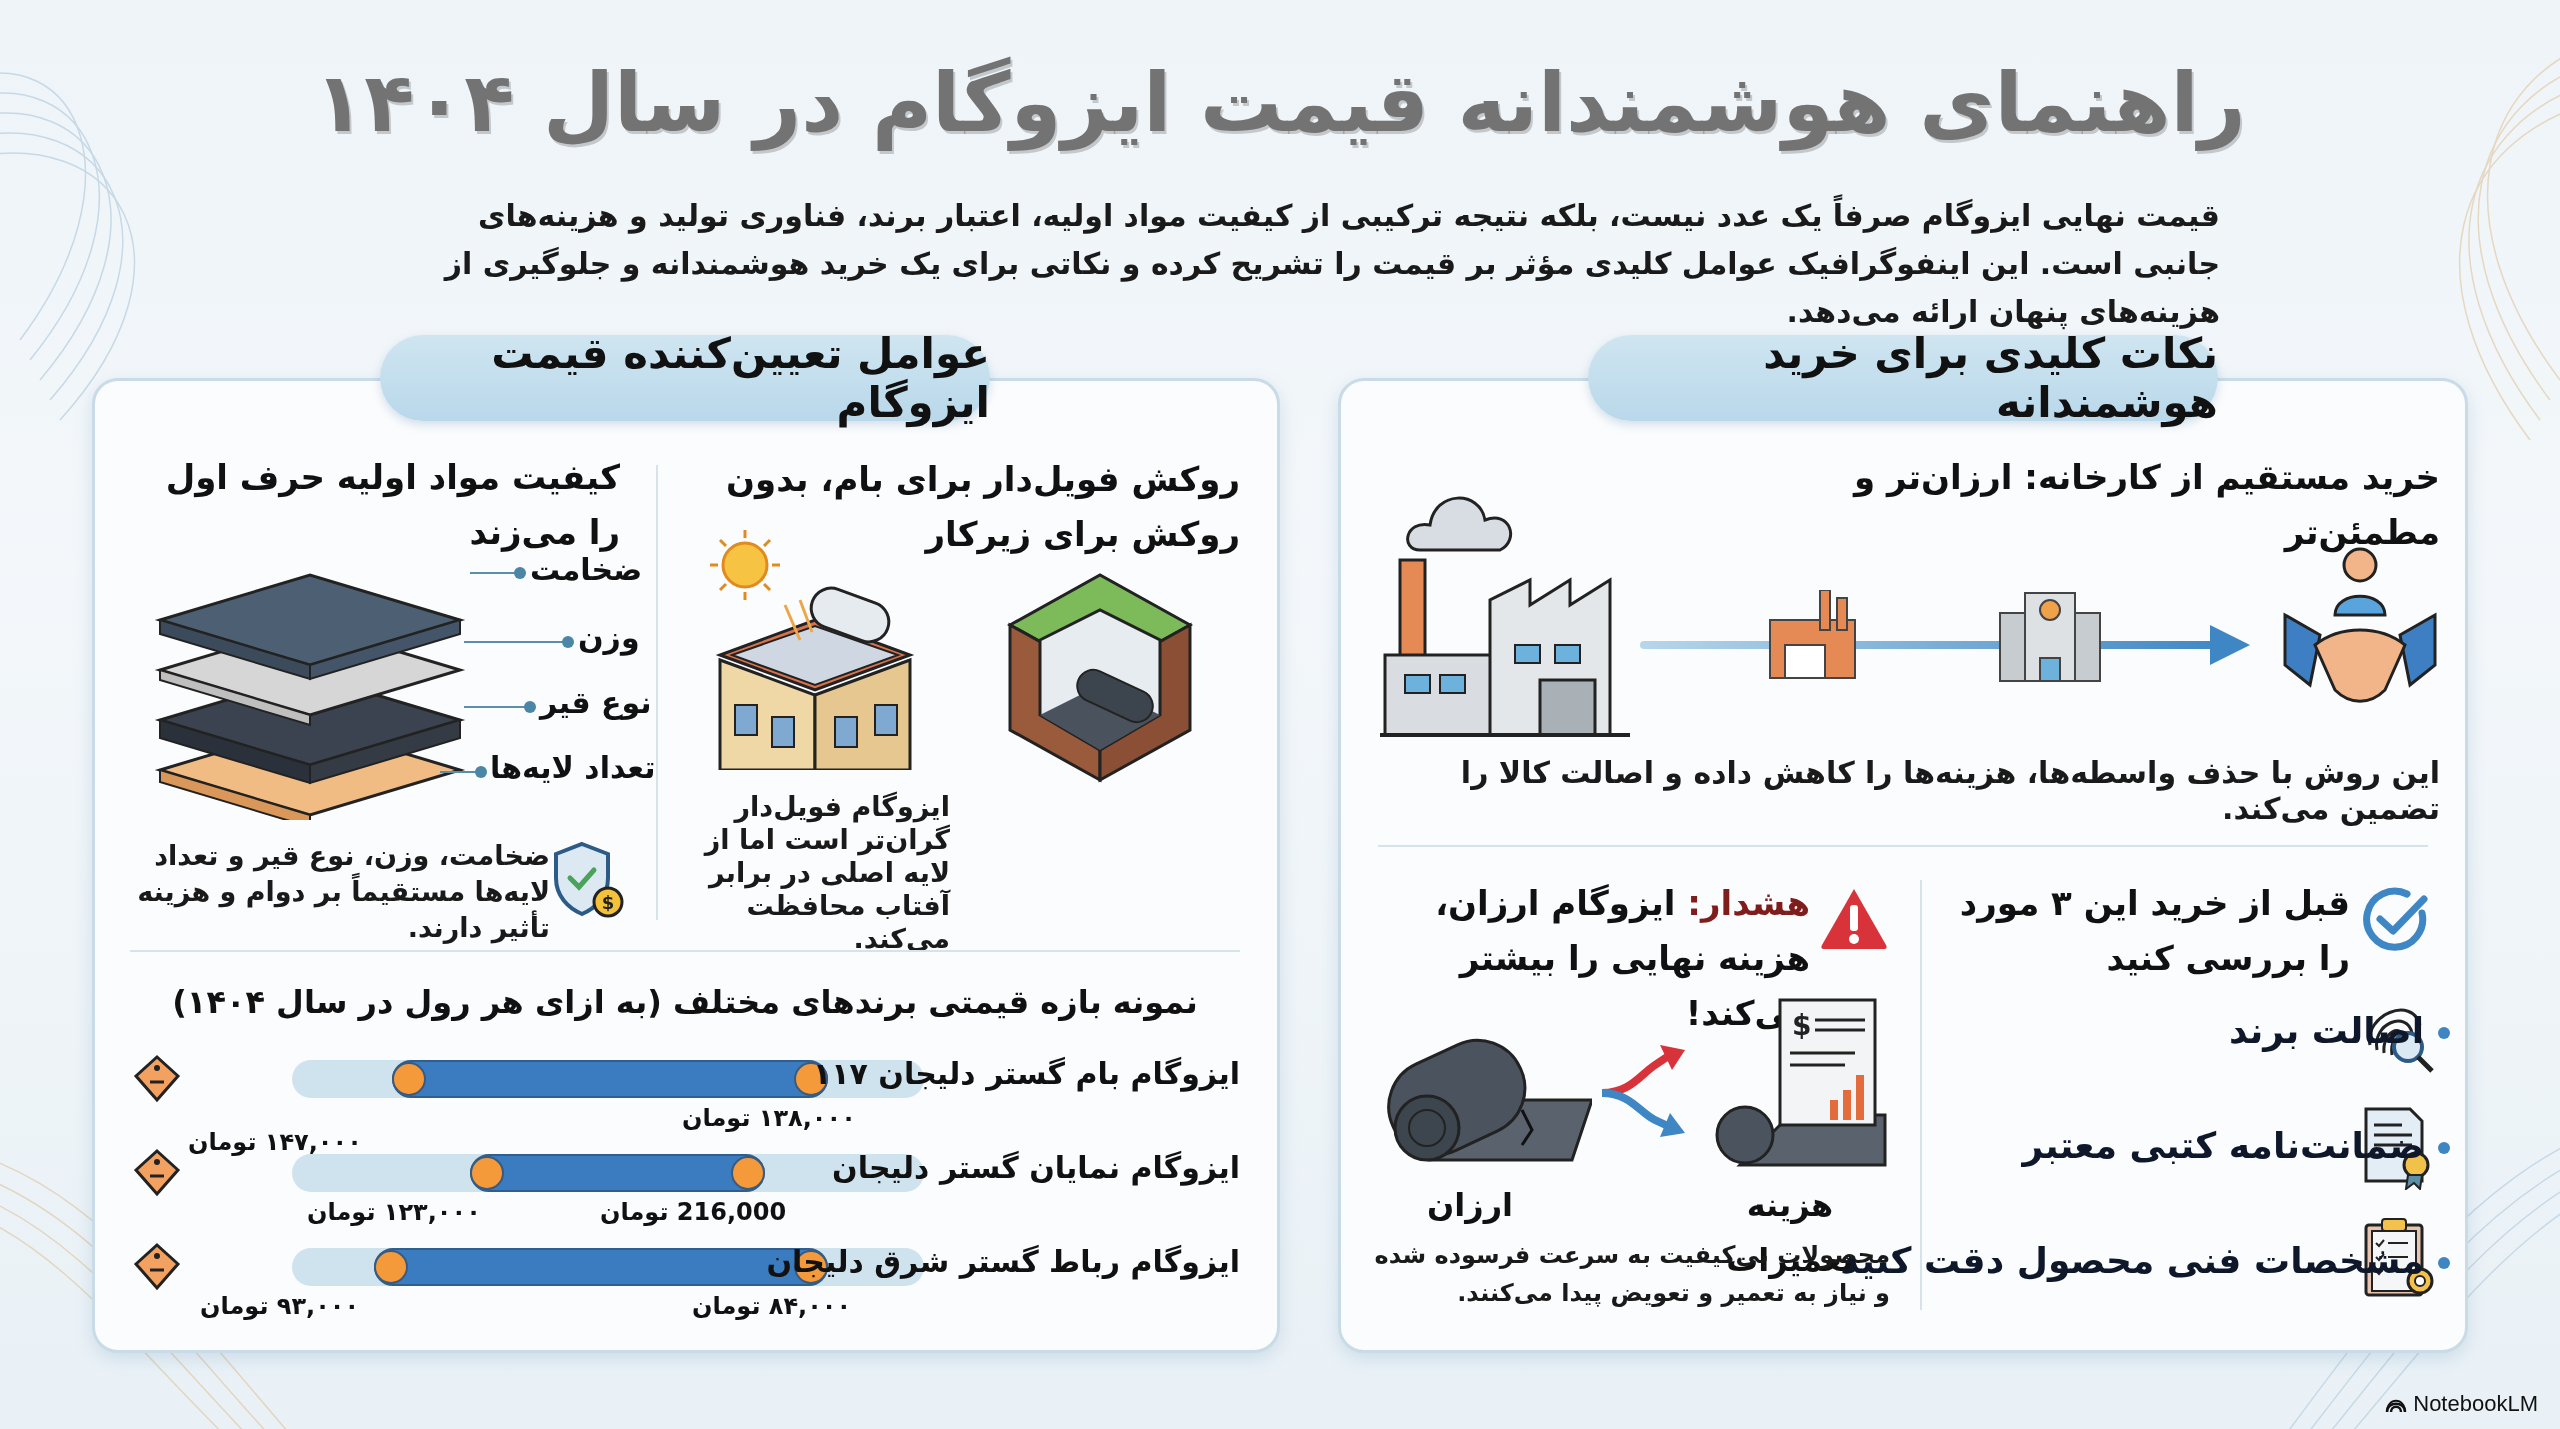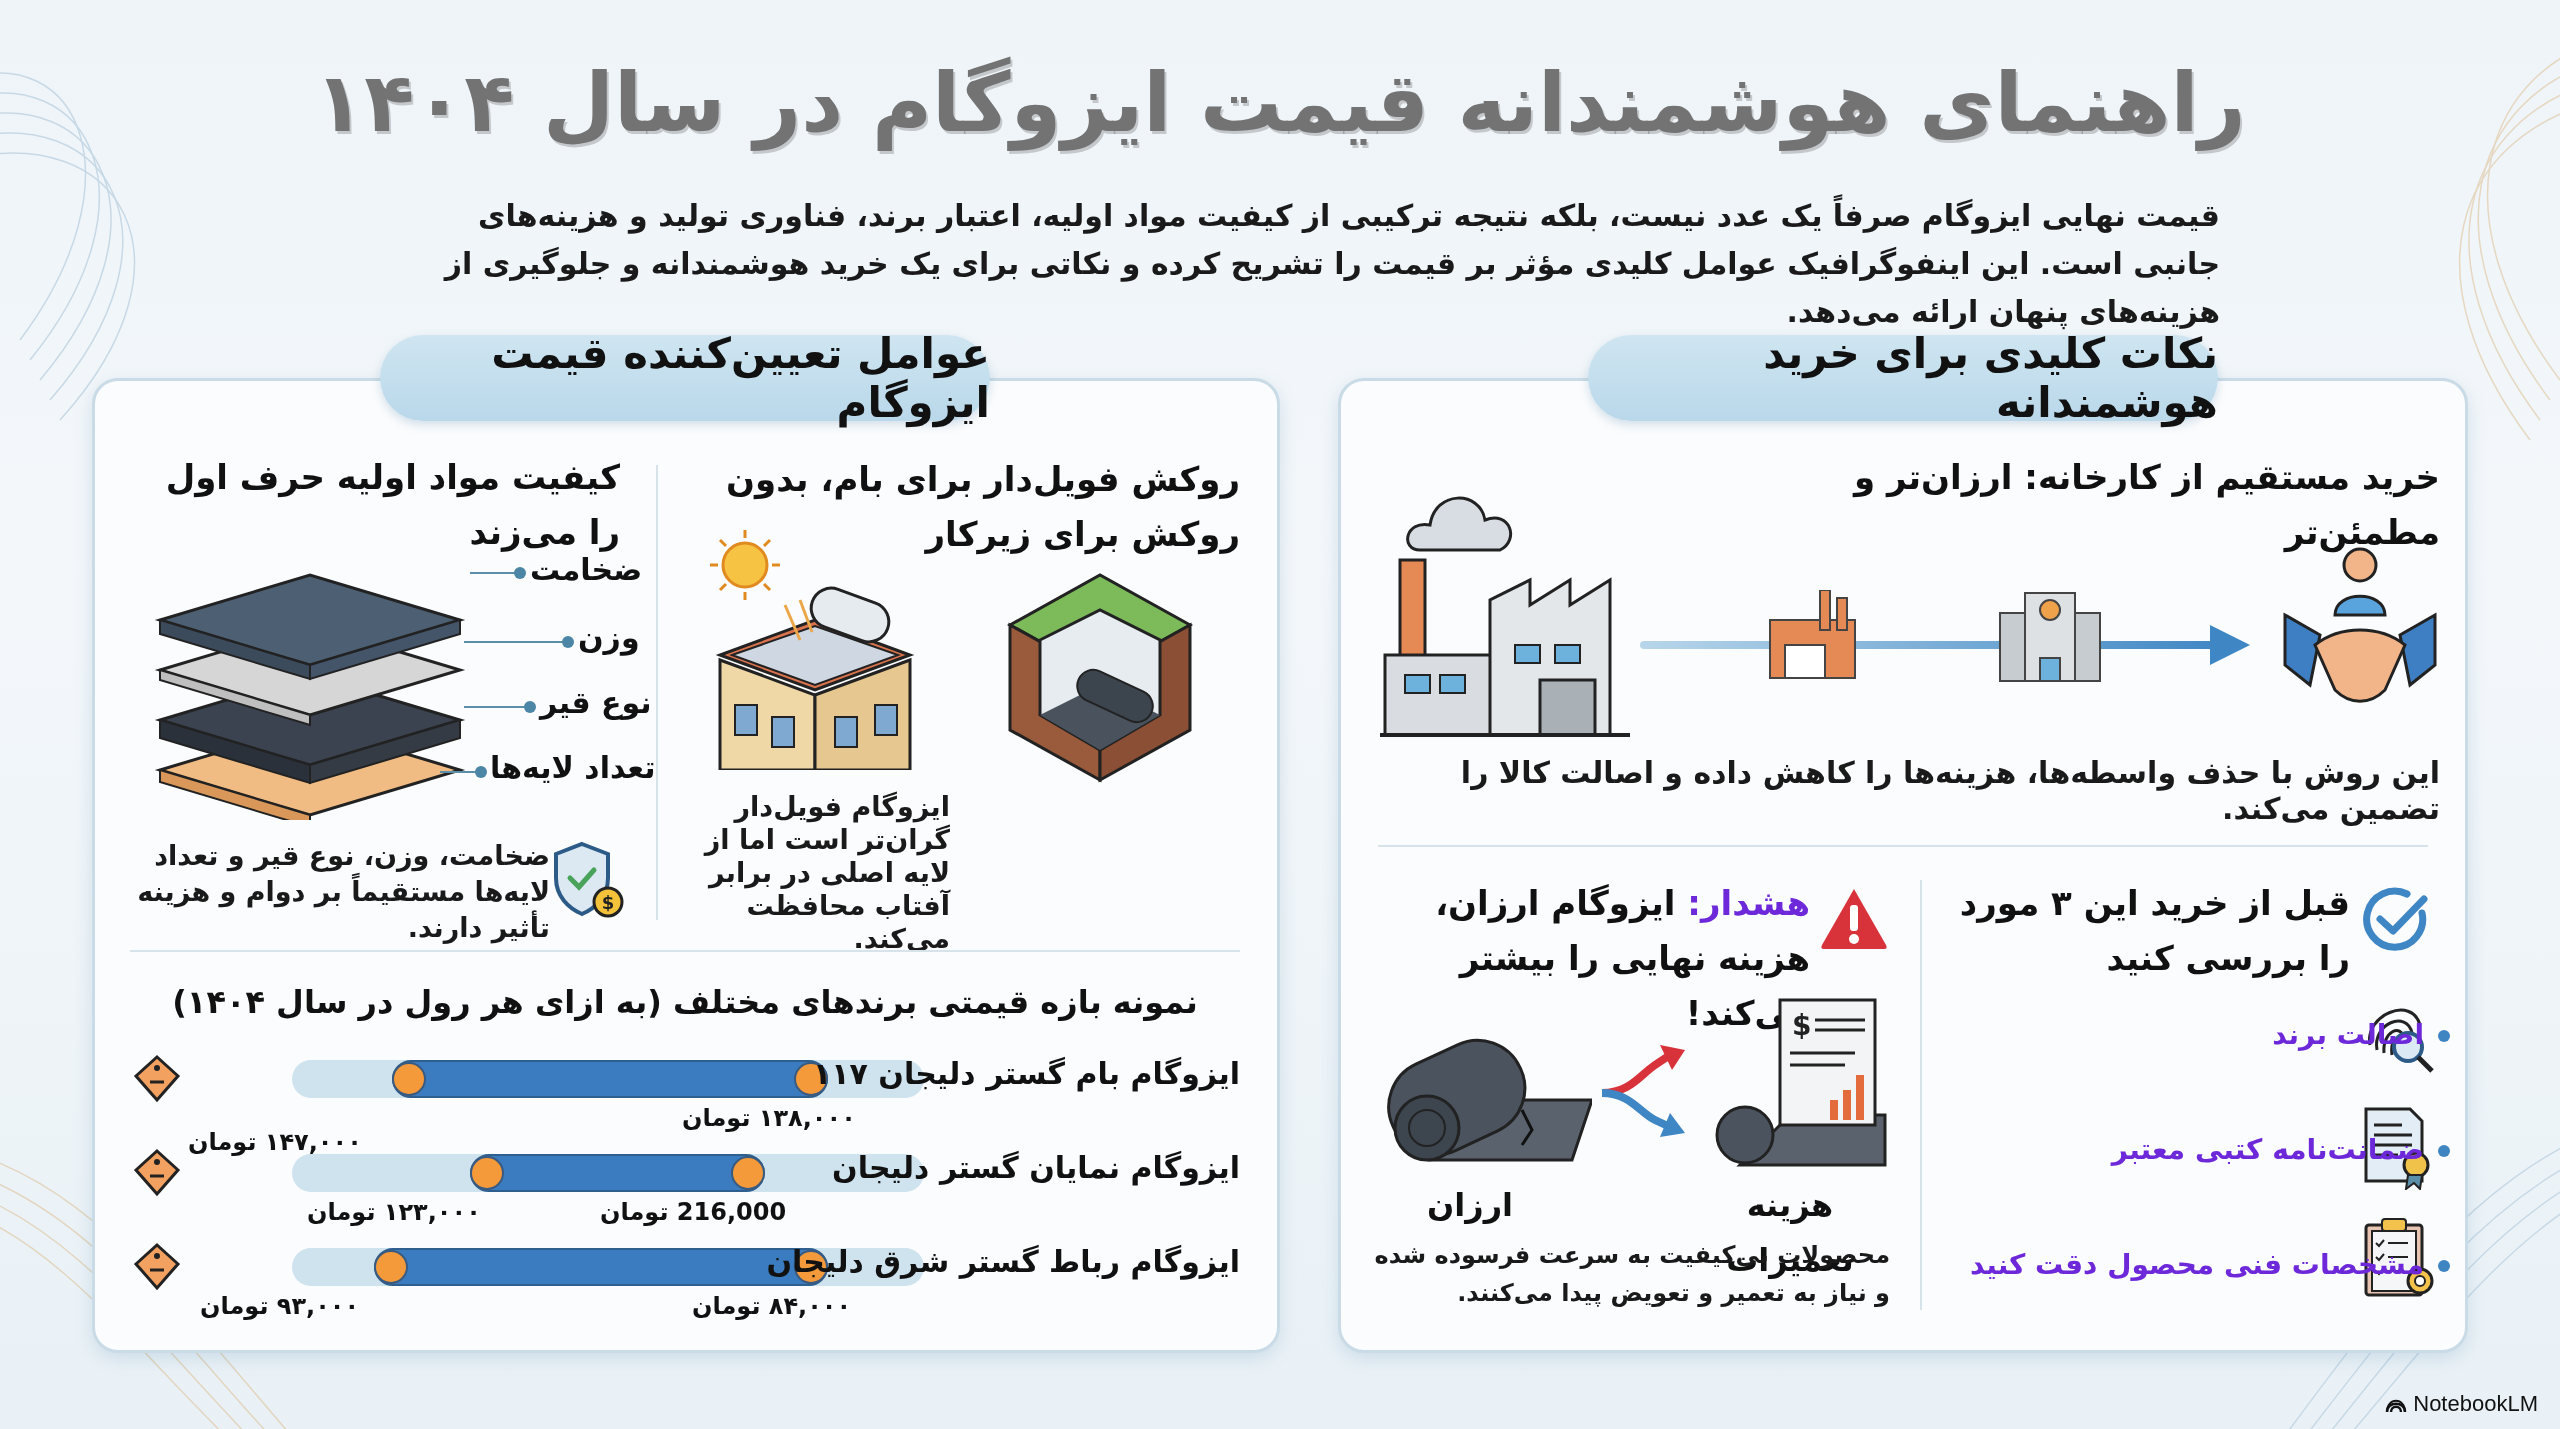--- a/index.html
+++ b/index.html
@@ -62,23 +62,23 @@
 
   
   .price-row { position: absolute; left: 0; width: 100%; height: 90px; }
   .track { position: absolute; left: 200px; width: 632px; height: 38px; border-radius: 19px; background: #cfe3ef; top: 0; }
   .range { position: absolute; height: 38px; background: #3a7cbf; border-radius: 19px; top: 0; border: 2px solid #2f5f8e; }
   .knob { position: absolute; top: 2px; width: 34px; height: 34px; border-radius: 50%; background: #f49a3a; border: 2px solid #3a5a80; }
   .price-label { position: absolute; top: 44px; font-size: 24px; font-weight: bold; direction: rtl; white-space: nowrap; color: #111; }
   .brand-name { position: absolute; top: -4px; right: 40px; font-size: 30px; font-weight: bold; direction: rtl; text-align: right; color: #111; }
   .tag-icon { position: absolute; left: 40px; top: -6px; width: 50px; height: 50px; }
 
-  .warn-word { color: #6d28d9; }
+  .warn-word { color: #7f1d1d; }
   .bullet { display: inline-block; width: 12px; height: 12px; border-radius: 50%; background: #3f85c2; margin-left: 14px; vertical-align: middle; }
-  .check-item { position: absolute; direction: rtl; text-align: right; font-size: 28px; font-weight: bold; color: #6d28d9; white-space: nowrap; margin-top: 8px; }
+  .check-item { position: absolute; direction: rtl; text-align: right; font-size: 36px; font-weight: bold; color: #0f172a; white-space: nowrap; }
 
   .brandmark { position: absolute; right: 22px; bottom: 12px; font-family: "Liberation Sans", sans-serif; font-size: 22px; color: #111; display: flex; align-items: center; gap: 6px; }
 </style>
 </head>
 <body>
 
 <svg class="bg-swirl tl" viewBox="0 0 420 520">
   <g fill="none" stroke="#c7d9e6" stroke-width="1.5">
     <path d="M0 120 C120 80 180 220 60 380"></path>
       <path d="M0 140 C130 100 200 240 70 400"></path>

